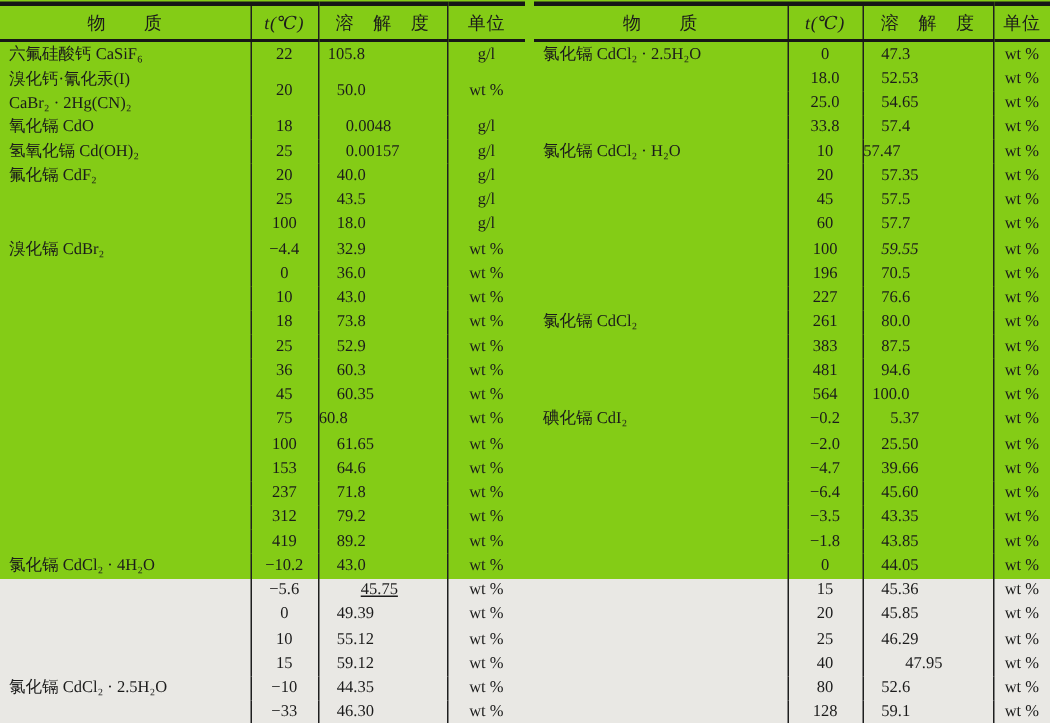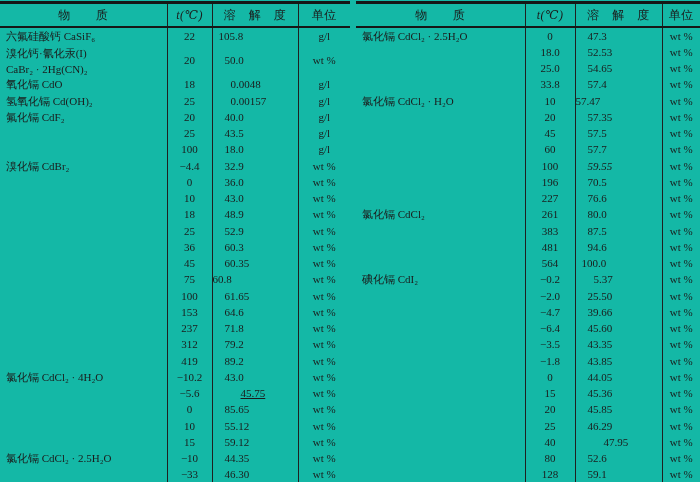--- a/index.html
+++ b/index.html
@@ -2,22 +2,22 @@
 <html><head>
 <meta charset="utf-8">
 <style>
   html,body{margin:0;padding:0;}
   body{
     width:700px;height:482px;overflow:hidden;
     background:#e9e8e4;
     font-family:"Liberation Serif","DejaVu Serif",serif;
   }
   .page{
-    position:relative;width:700px;height:482px;
-    background:#14b8a6;
+    position:relative;width:700px;height:386px;
+    background:#84cc16;
     color:#1b1b1b;
   }
   table.soltable{
     position:absolute;top:1px;
     border-collapse:collapse;table-layout:fixed;
     border-bottom:3px solid #1a1a1a;
   }
   table.t-left{left:0;width:350px;}
   table.t-right{left:356px;width:344px;}
   th,td{
@@ -127,21 +127,21 @@
         </tr>
         <tr>
           <td class="c-sub"></td>
           <td class="c-t">10</td>
           <td class="c-v sol" style="padding-left: 12px;">43.0</td>
           <td class="c-u">wt %</td>
         </tr>
         <tr>
           <td class="c-sub"></td>
           <td class="c-t">18</td>
-          <td class="c-v sol" style="padding-left: 12px;">48.9</td>
+          <td class="c-v sol" style="padding-left: 12px;">73.8</td>
           <td class="c-u">wt %</td>
         </tr>
         <tr>
           <td class="c-sub"></td>
           <td class="c-t">25</td>
           <td class="c-v sol" style="padding-left: 12px;">52.9</td>
           <td class="c-u">wt %</td>
         </tr>
         <tr>
           <td class="c-sub"></td>
@@ -199,21 +199,21 @@
         </tr>
         <tr>
           <td class="c-sub"></td>
           <td class="c-t">−5.6</td>
           <td class="c-v sol" style="padding-left: 28px; text-decoration: underline;">45.75</td>
           <td class="c-u">wt %</td>
         </tr>
         <tr>
           <td class="c-sub"></td>
           <td class="c-t">0</td>
-          <td class="c-v sol" style="padding-left: 12px;">85.65</td>
+          <td class="c-v sol" style="padding-left: 12px;">49.39</td>
           <td class="c-u">wt %</td>
         </tr>
         <tr>
           <td class="c-sub"></td>
           <td class="c-t">10</td>
           <td class="c-v sol" style="padding-left: 12px;">55.12</td>
           <td class="c-u">wt %</td>
         </tr>
         <tr>
           <td class="c-sub"></td>

